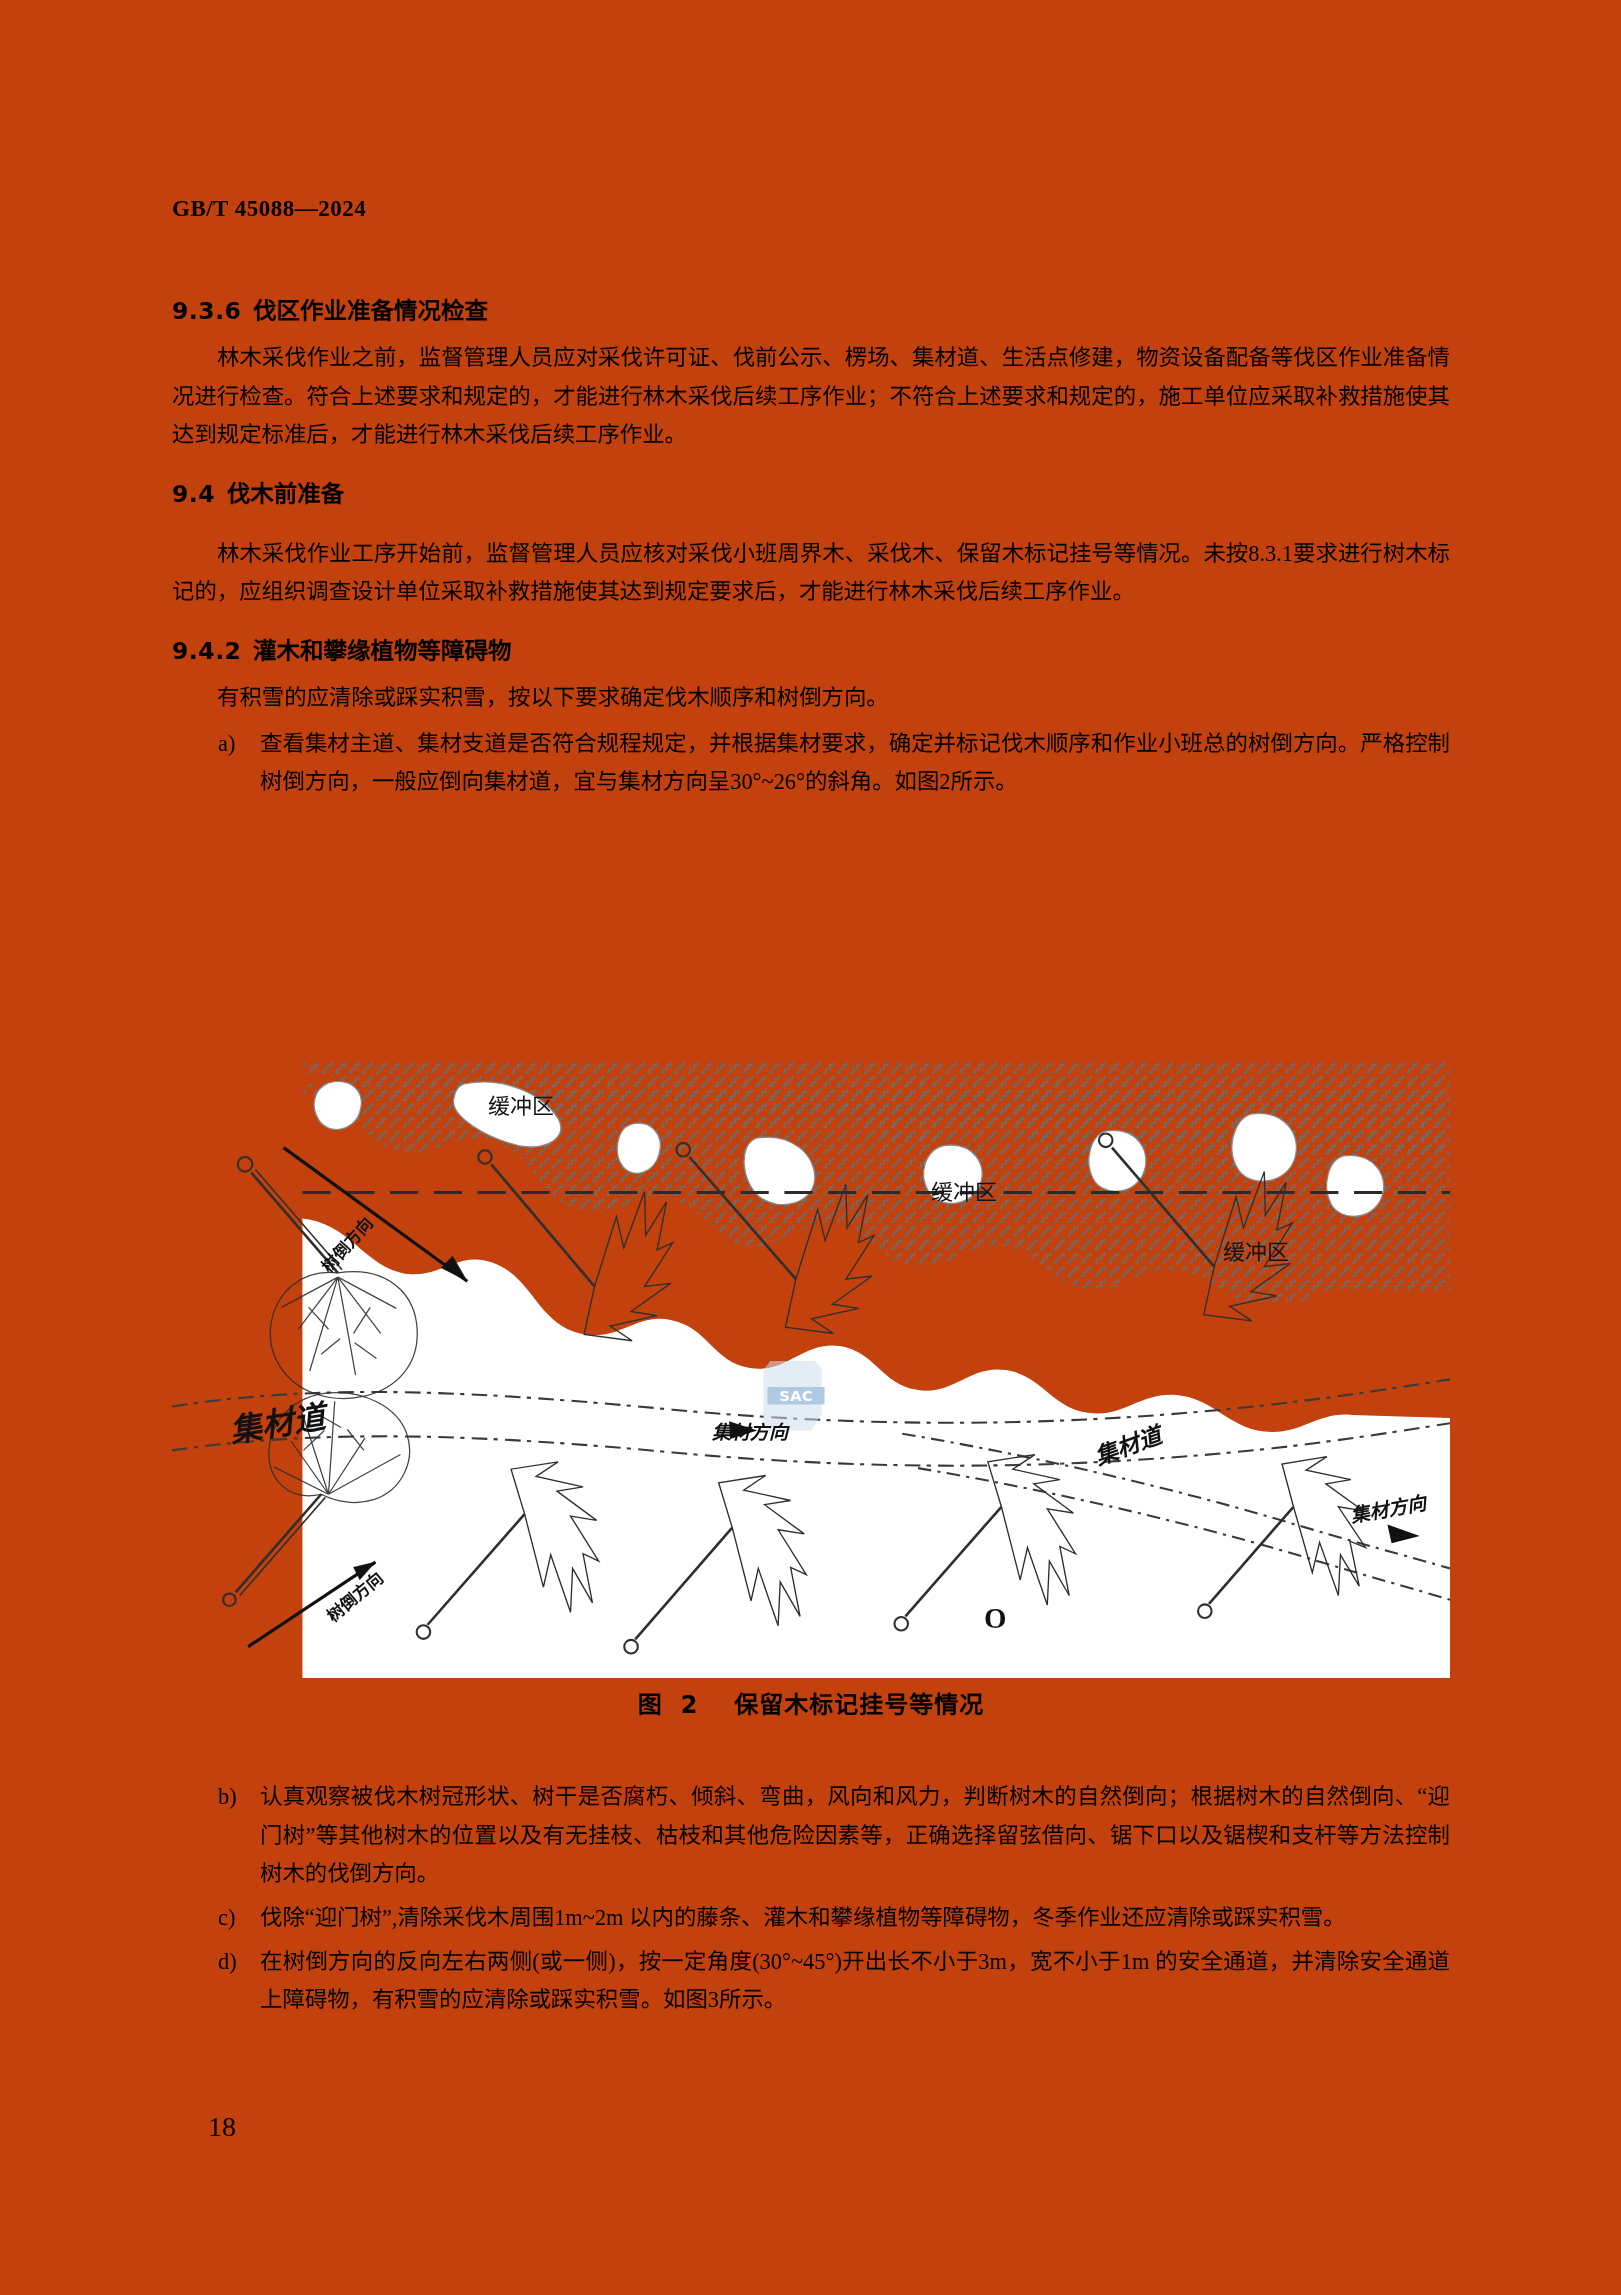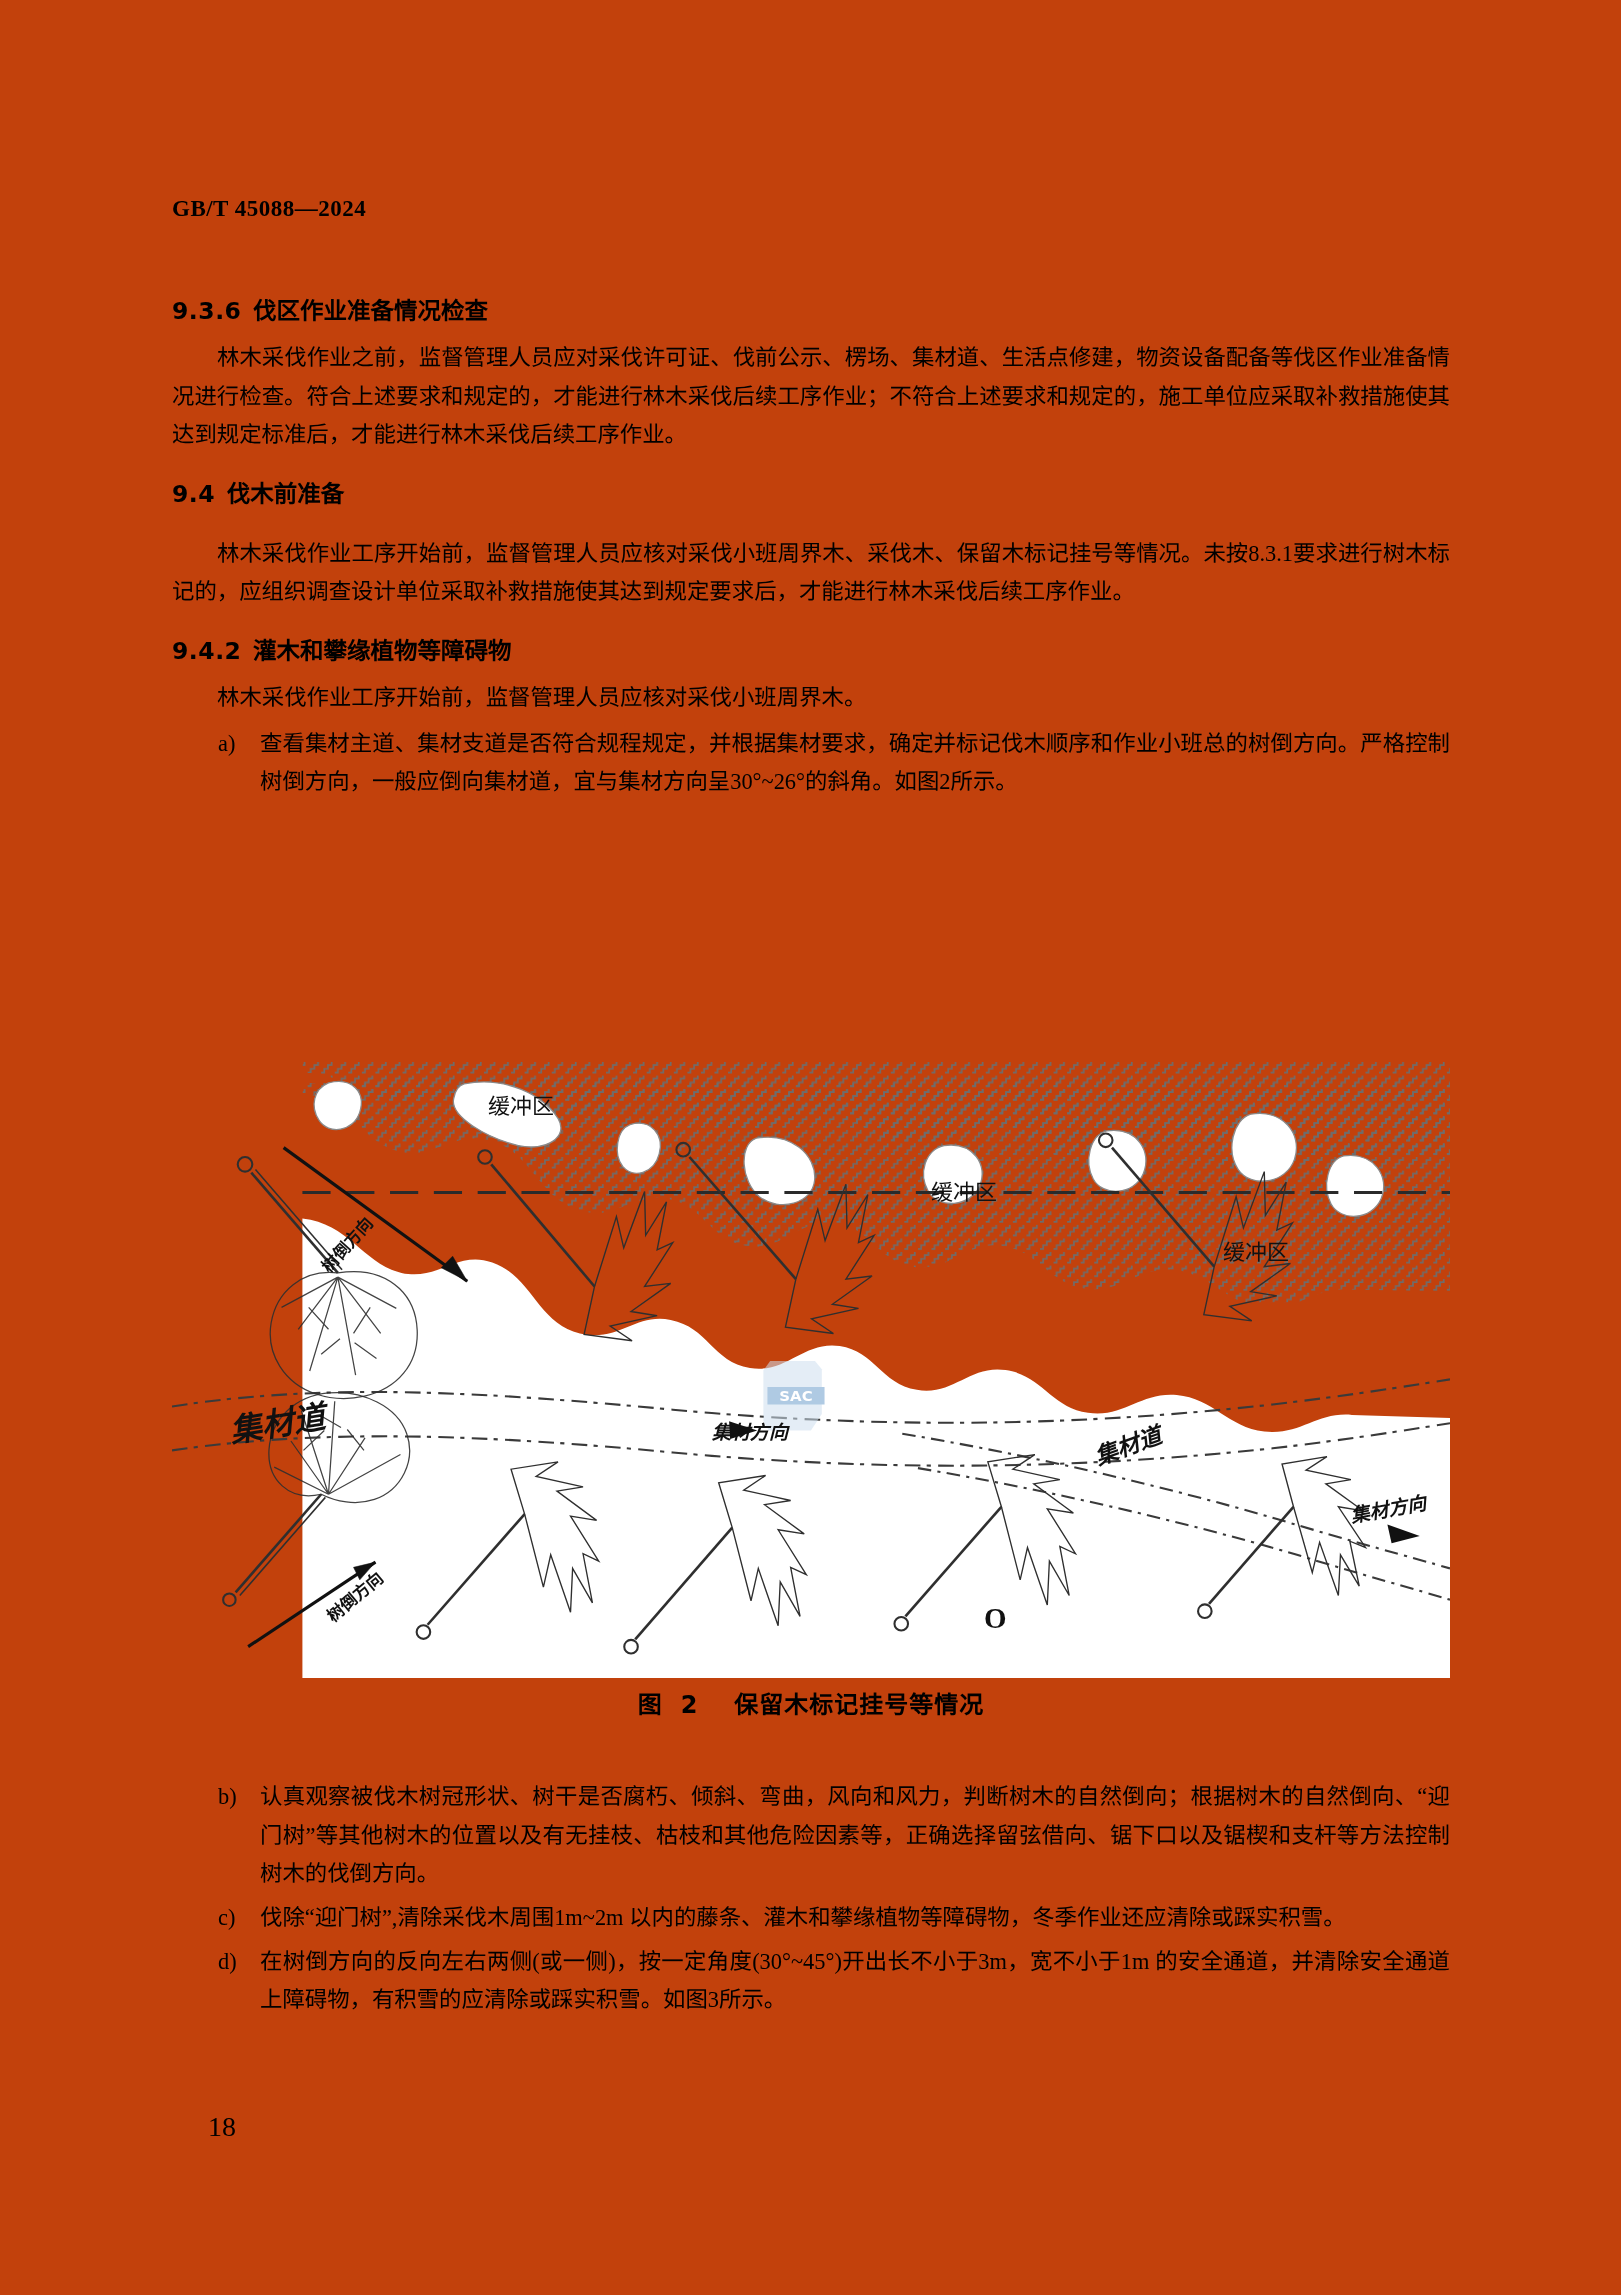--- a/index.html
+++ b/index.html
@@ -186,21 +186,21 @@
     </div>
 
     <div class="clause-wrap">
       <p class="body">林木采伐作业工序开始前，监督管理人员应核对采伐小班周界木、采伐木、保留木标记挂号等情况。未按8.3.1要求进行树木标记的，应组织调查设计单位采取补救措施使其达到规定要求后，才能进行林木采伐后续工序作业。</p>
     </div>
 
     <div class="clause-wrap">
       <h3 class="clause">
         <span class="num">9.4.2</span><span>灌木和攀缘植物等障碍物</span>
       </h3>
-      <p class="body">林木采伐作业工序开始前，监督管理人员应核对采伐小班周界木。</p>
+      <p class="body">有积雪的应清除或踩实积雪，按以下要求确定伐木顺序和树倒方向。</p>
       <ul class="list">
         <li>
           <span class="marker">a)</span>
           <span>查看集材主道、集材支道是否符合规程规定，并根据集材要求，确定并标记伐木顺序和作业小班总的树倒方向。严格控制树倒方向，一般应倒向集材道，宜与集材方向呈30°~26°的斜角。如图2所示。</span>
         </li>
       </ul>
     </div>
 
   </div>
 

